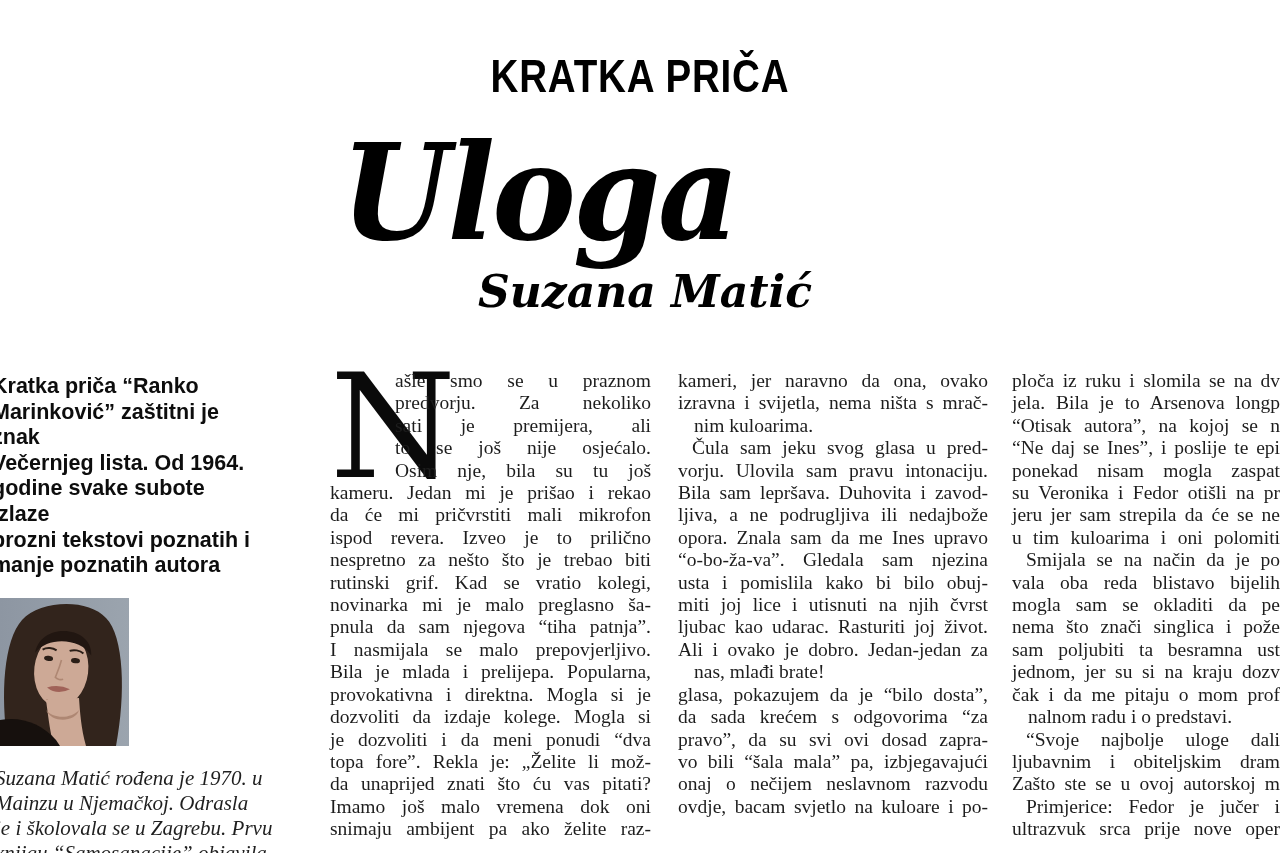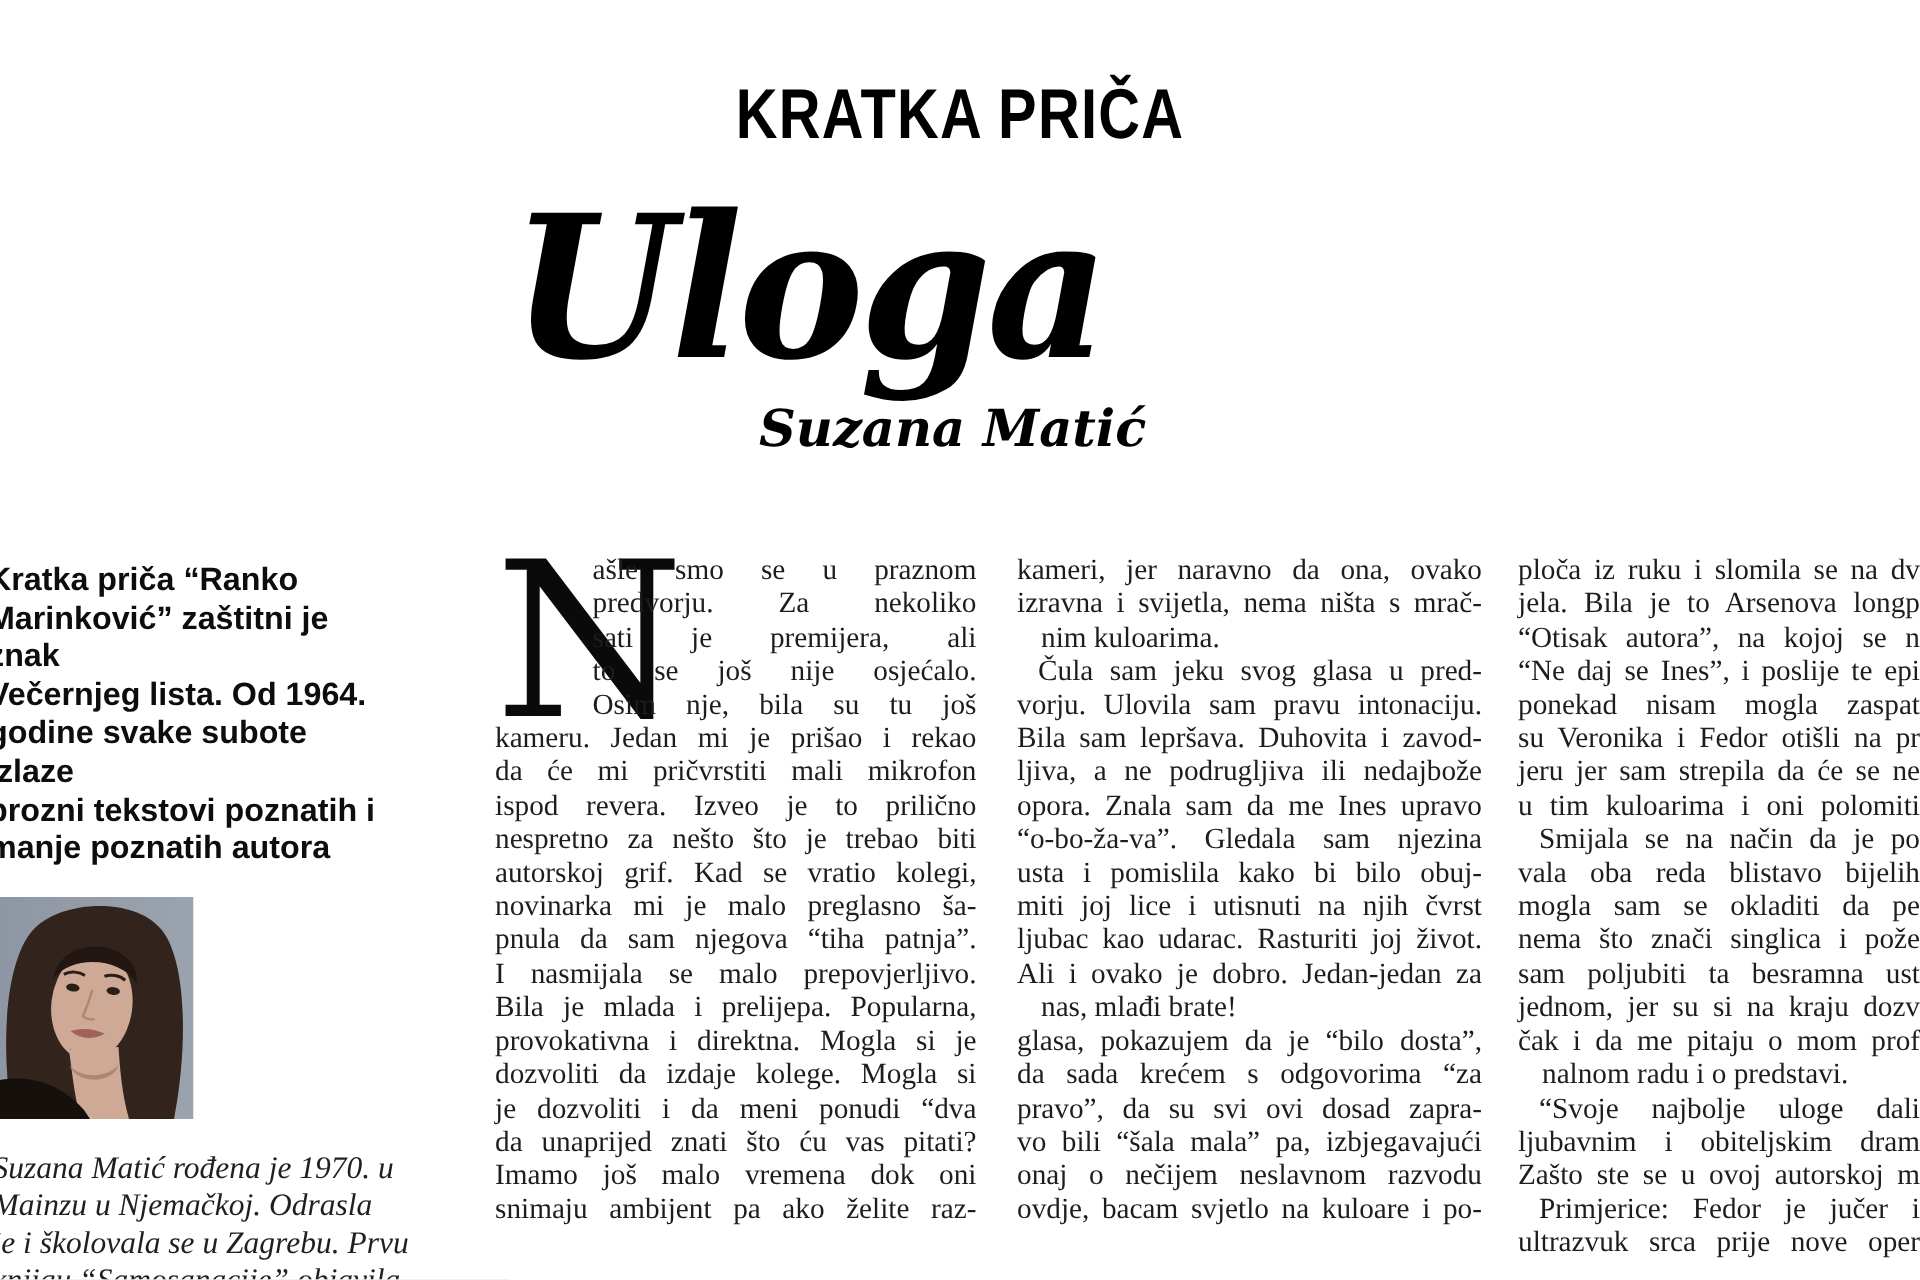--- a/index.html
+++ b/index.html
@@ -27,23 +27,22 @@
     font-style:italic;font-weight:700;
     font-size:132px;line-height:1.05;
     letter-spacing:-3px;color:#000;
     transform:scaleX(0.95);transform-origin:0 0;
     white-space:nowrap;
   }
   .author{
     position:absolute;left:478px;top:266px;
     font-family:"DejaVu Serif",serif;
     font-style:italic;font-weight:700;
-    font-size:34px;line-height:1.2;color:#000;
+    font-size:44px;line-height:1.2;color:#000;
     white-space:nowrap;
-    margin-left:28px;
   }
   
   .sidebar-note{
     position:absolute;left:-8px;top:374px;width:270px;
     font-family:"Liberation Sans",sans-serif;
     font-weight:700;font-size:21.5px;line-height:25.6px;
     color:#0d0d0d;
   }
   .portrait{
     position:absolute;left:0;top:598px;width:129px;height:148px;margin:0;
@@ -133,28 +132,29 @@
   <div class="col col1" id="col1">
       <div class="line dc">ašle smo se u praznom</div>
       <div class="line dc">predvorju. Za nekoliko</div>
       <div class="line dc">sati je premijera, ali</div>
       <div class="line dc">to se još nije osjećalo.</div>
       <div class="line dc">Osim nje, bila su tu još</div>
       <div class="line">kameru. Jedan mi je prišao i rekao</div>
       <div class="line">da će mi pričvrstiti mali mikrofon</div>
       <div class="line">ispod revera. Izveo je to prilično</div>
       <div class="line">nespretno za nešto što je trebao biti</div>
-      <div class="line">autorskoj grif. Kad se vratio kolegi,</div>
+      <div class="line">rutinski grif. Kad se vratio kolegi,</div>
       <div class="line">novinarka mi je malo preglasno ša-</div>
       <div class="line">pnula da sam njegova “tiha patnja”.</div>
       <div class="line">I nasmijala se malo prepovjerljivo.</div>
       <div class="line">Bila je mlada i prelijepa. Popularna,</div>
       <div class="line">provokativna i direktna. Mogla si je</div>
       <div class="line">dozvoliti da izdaje kolege. Mogla si</div>
       <div class="line">je dozvoliti i da meni ponudi “dva</div>
+      <div class="line">topa fore”. Rekla je: „Želite li mož-</div>
       <div class="line">da unaprijed znati što ću vas pitati?</div>
       <div class="line">Imamo još malo vremena dok oni</div>
       <div class="line">snimaju ambijent pa ako želite raz-</div>
     </div>
   <div class="col col2" id="col2">
       <div class="line">kameri, jer naravno da ona, ovako</div>
       <div class="line">izravna i svijetla, nema ništa s mrač-</div>
       <div class="line end">nim kuloarima.</div>
       <div class="line ind">Čula sam jeku svog glasa u pred-</div>
       <div class="line">vorju. Ulovila sam pravu intonaciju.</div>

